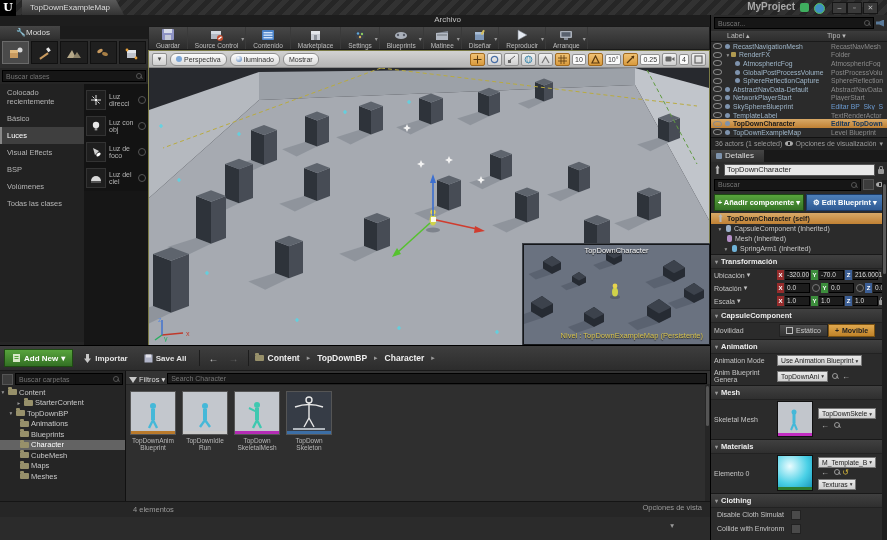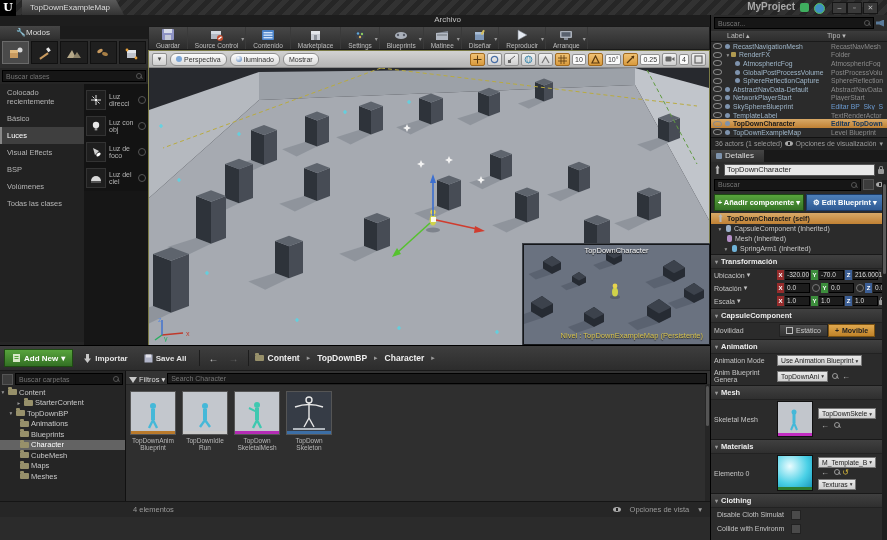--- a/index.html
+++ b/index.html
@@ -158,21 +158,21 @@
   #cb-search{flex:1;height:9px;background:#1a1a1a;border:1px solid #000;color:#888;font-size:7px;padding:0 3px;}
   #assets{flex:1;display:flex;padding:6px 4px;gap:6px;align-items:flex-start;}
   .asset{width:46px;display:flex;flex-direction:column;align-items:center;}
   .asset .ath{width:44px;height:42px;background:#c3c7cd;border:1px solid #555;position:relative;}
   .asset .ath.dark{background:#363c46;}
   .asset .stripe{position:absolute;left:0;bottom:0;width:100%;height:3px;}
   .asset .alabel{color:#b8b8b8;font-size:6.5px;text-align:center;line-height:1.15;margin-top:2px;}
   #cb-scroll{position:absolute;right:0;top:13px;width:5px;height:117px;background:#262626;}
   #cb-scroll .thumbbar{position:absolute;left:1px;top:2px;width:3px;height:40px;background:#555;border-radius:2px;}
   #cb-footer{display:flex;align-items:center;height:16px;background:#262626;border-top:1px solid #151515;color:#9a9a9a;font-size:7.5px;padding:0 8px 0 133px;box-sizing:border-box;}
-  #cb-footer .right{margin-left:auto;display:flex;gap:9px;align-items:center;}
+  #cb-footer .right{margin-left:auto;display:flex;gap:9px;align-items:center;flex-direction:column;}
   #cb-tabstrip{height:12px;background:#191919;display:flex;}
 </style>
 </head>
 <body>
 
 <div id="app">
 
   <div id="titlebar" class="abs"></div>
   <div id="ue-logo" class="abs">U</div>
   <div id="doc-tab" class="abs">TopDownExampleMap</div>

